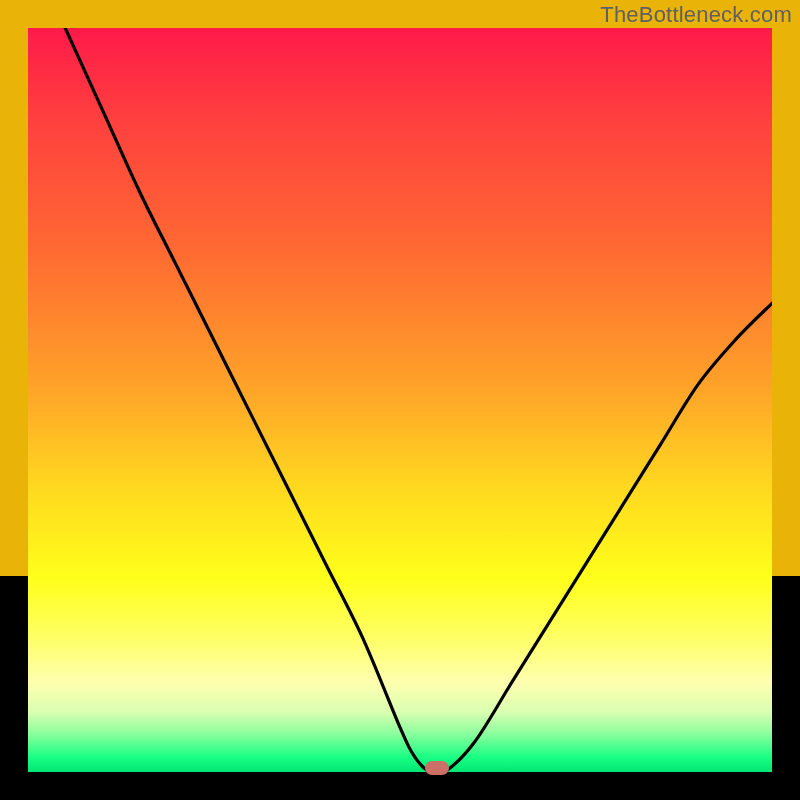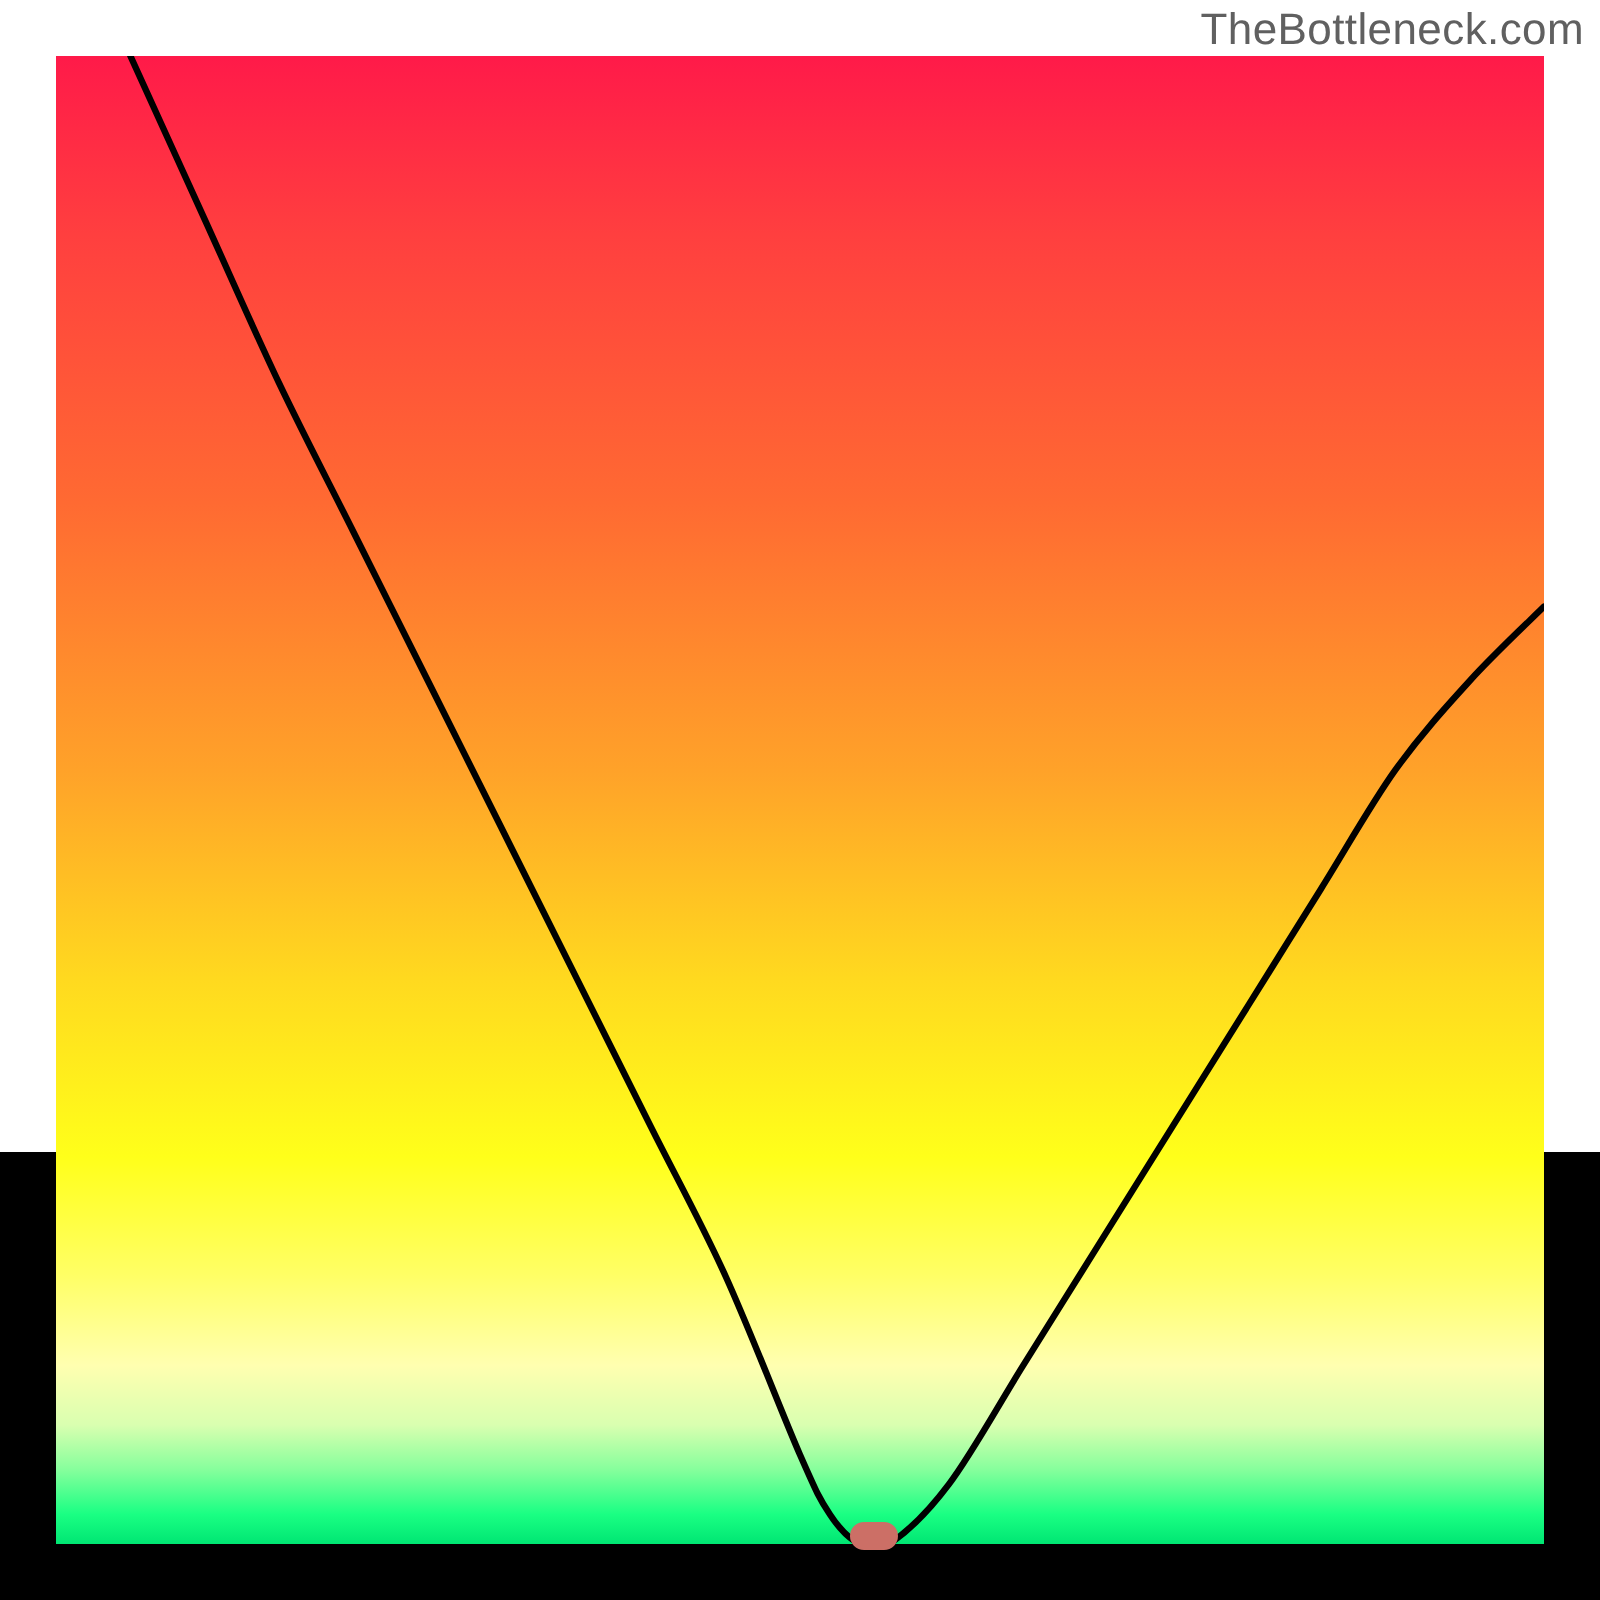--- a/index.html
+++ b/index.html
@@ -8,21 +8,21 @@
     width: 800px;
     height: 800px;
     background: #000;
     font-family: Arial, Helvetica, sans-serif;
     overflow: hidden;
   }
   .frame {
     position: relative;
     width: 800px;
     height: 576px;
-    background: #ffffff;
+    background: #eab308;
     text-align: right;
   }
   .attribution {
     position: absolute;
     top: 2px;
     right: 8px;
     font-size: 22px;
     font-weight: 500;
     color: #606060;
     letter-spacing: 0.2px;

